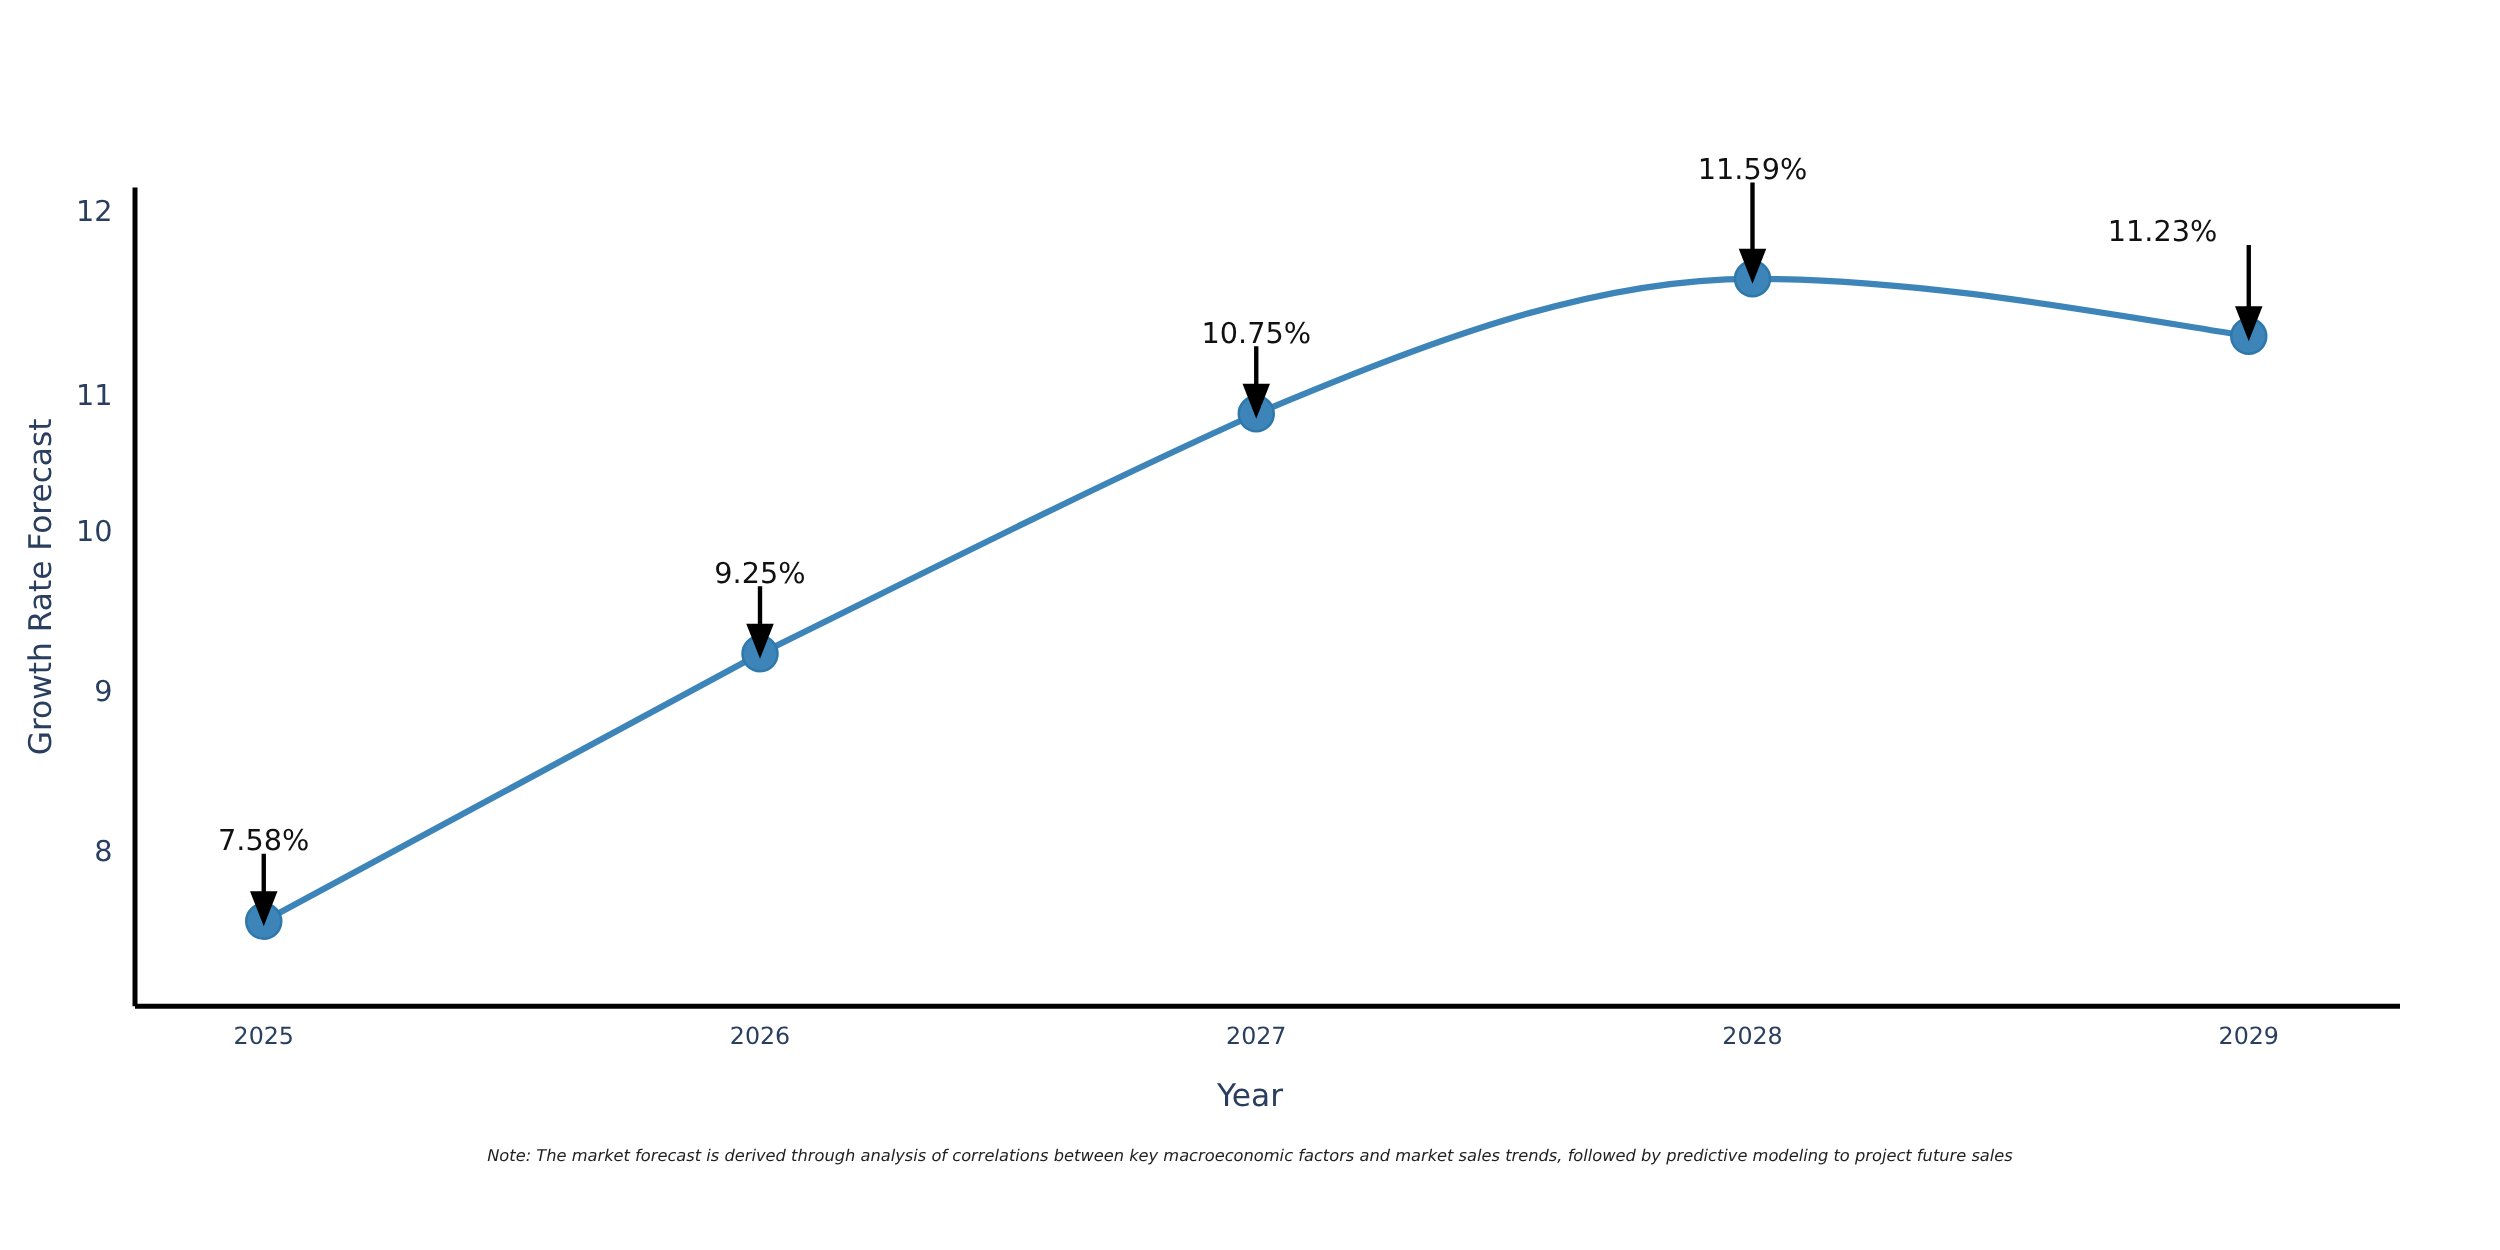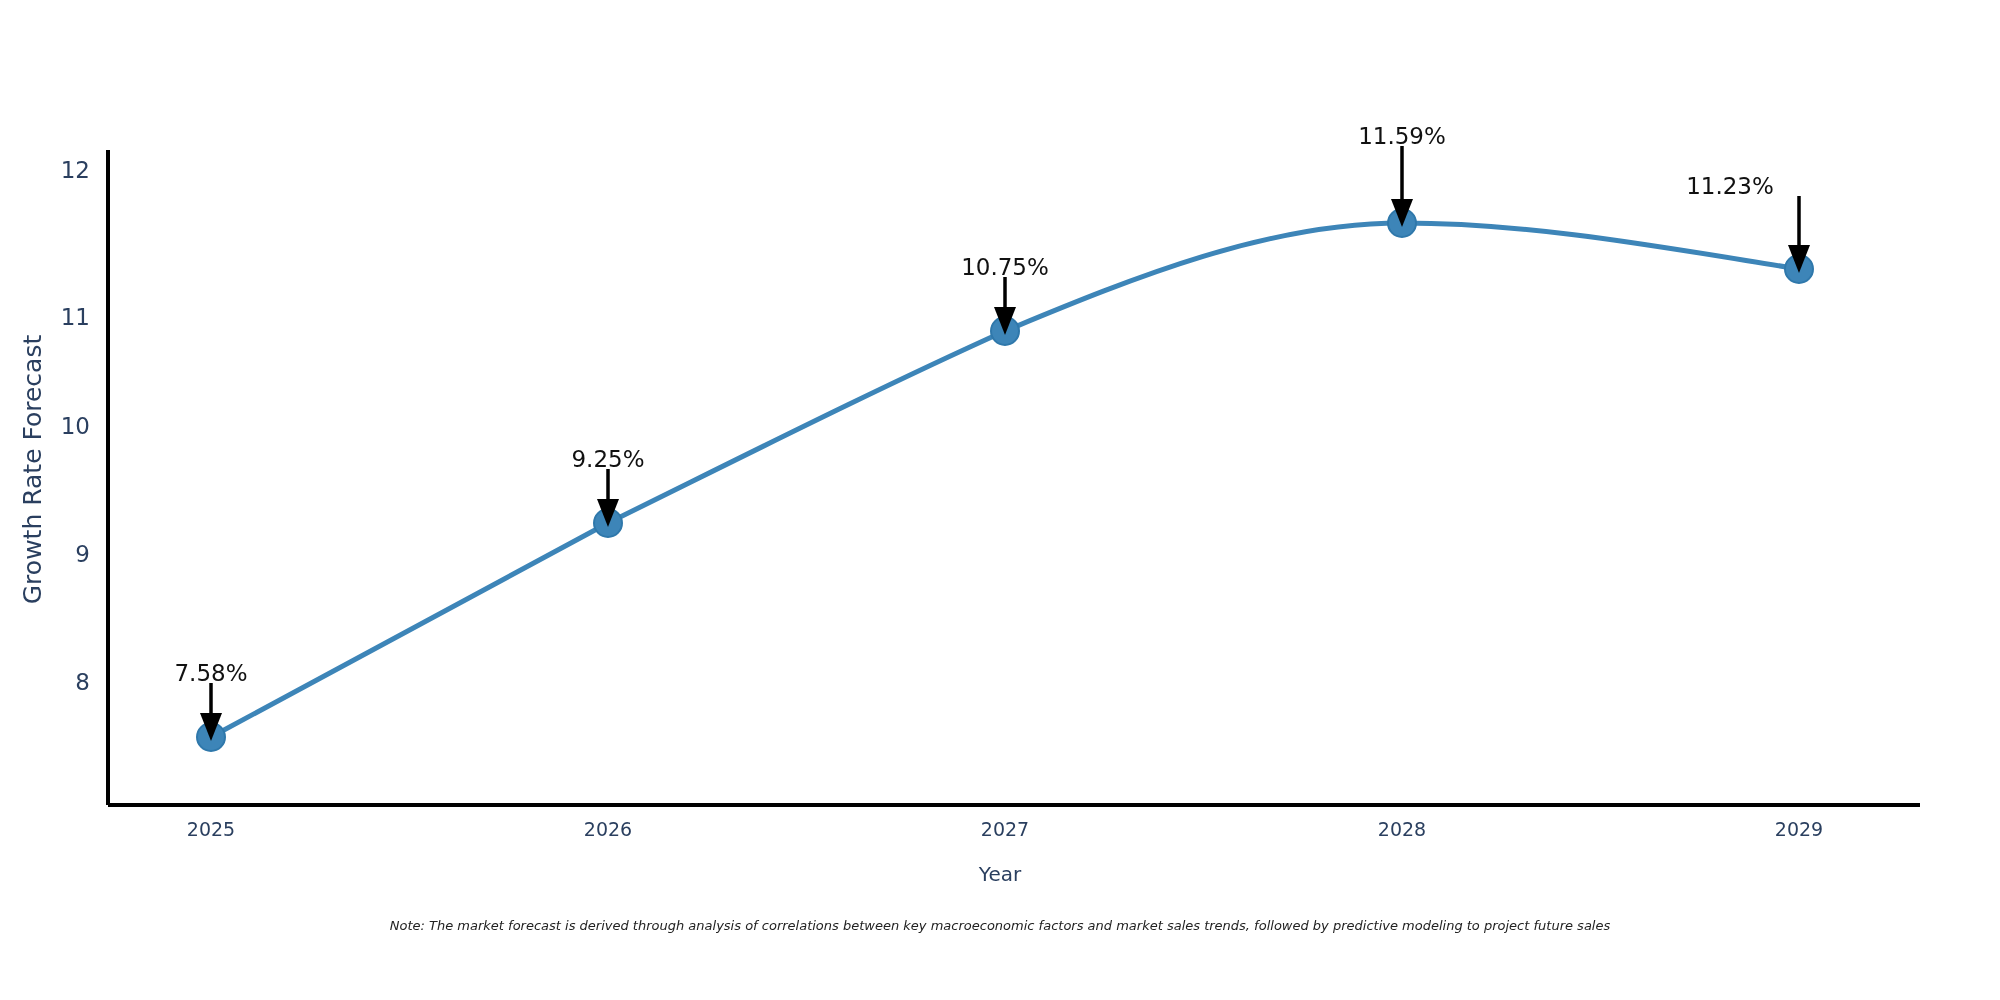--- a/index.html
+++ b/index.html
@@ -42,21 +42,21 @@
     font-size: 25px;
     color: #2a3f5f;
     white-space: nowrap;
   }
   .axis-title-x {
     position: absolute;
     left: 0px;
     top: 862px;
     width: 2000px;
     text-align: center;
-    font-size: 20px;
+    font-size: 25px;
     color: #2a3f5f;
   }
   .footnote {
     position: absolute;
     left: 0px;
     top: 918px;
     width: 2000px;
     text-align: center;
     font-size: 13px;
     font-style: italic;

